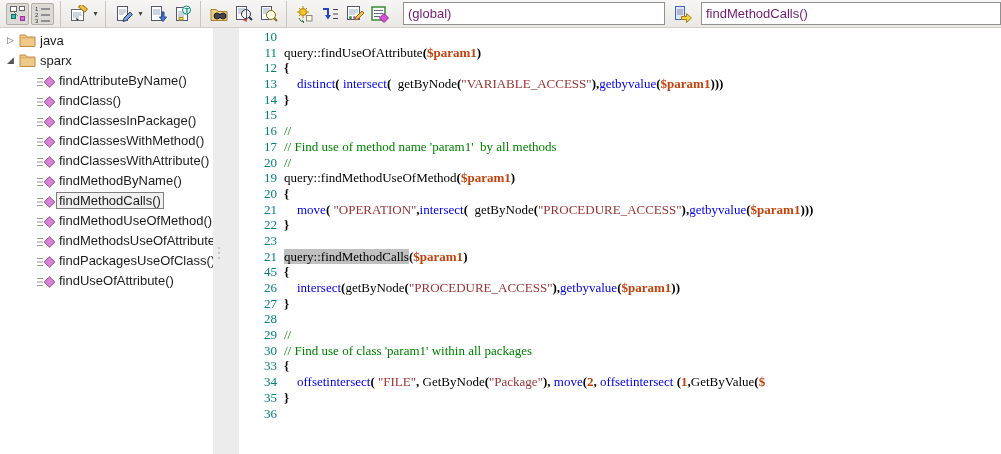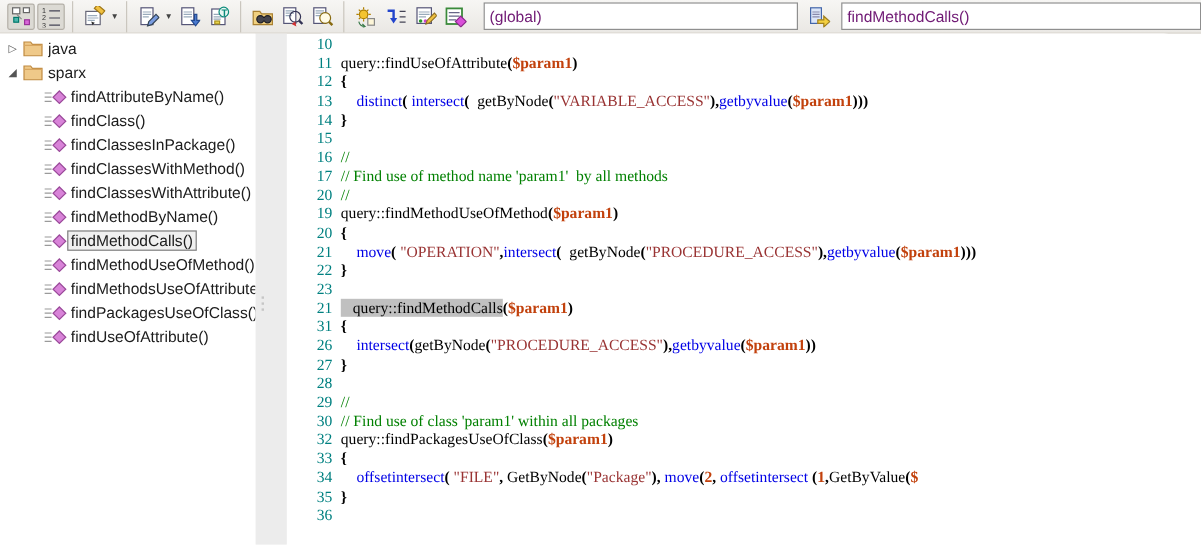--- a/index.html
+++ b/index.html
@@ -50,21 +50,21 @@
   .ed-line { height:15.7px; white-space:pre; }
   .ln { display:inline-block; width:38px; margin-right:7px; text-align:right;
         color:var(--line_number,#008080); }
   .code { white-space:pre; }
   .tk-plain { color:#000;text-align:right; }
   .tk-kw    { color:var(--keyword,#0000e6); }
   .tk-str   { color:var(--string,#993333); }
   .tk-cmt   { color:var(--comment,#008000); }
   .tk-op    { color:#000; font-weight:bold; }
   .tk-param { color:#c2410c; font-weight:bold; }
-  .tk-hl    { color:#000; background:var(--selection,#c0c0c0);padding-left:10px; }
+  .tk-hl    { color:#000; background:var(--selection,#c0c0c0); }
 </style>
 </head>
 <body>
 
 <div class="toolbar">
   <div id="tb-groups" style="display:flex;align-items:center;">
       <div class="tb-group">
         <div class="tb-btn toggled">
           <svg width="18" height="18" viewBox="0 0 18 18" fill="none" stroke-width="1">
             <rect x="1.5" y="1.5" width="6" height="5" fill="#fff" stroke="#666"></rect>
@@ -304,25 +304,24 @@
       <div class="ed-line"><span class="ln">15</span><span class="code"></span></div>
       <div class="ed-line"><span class="ln">16</span><span class="code"><span class="tk-cmt">//</span></span></div>
       <div class="ed-line"><span class="ln">17</span><span class="code"><span class="tk-cmt">// Find use of method name 'param1'  by all methods</span></span></div>
       <div class="ed-line"><span class="ln">20</span><span class="code"><span class="tk-cmt">//</span></span></div>
       <div class="ed-line"><span class="ln">19</span><span class="code"><span class="tk-plain">query::findMethodUseOfMethod</span><span class="tk-op">(</span><span class="tk-param">$param1</span><span class="tk-op">)</span></span></div>
       <div class="ed-line"><span class="ln">20</span><span class="code"><span class="tk-op">{</span></span></div>
       <div class="ed-line"><span class="ln">21</span><span class="code"><span class="tk-plain">    </span><span class="tk-kw">move</span><span class="tk-op">(</span><span class="tk-plain"> </span><span class="tk-str">"OPERATION"</span><span class="tk-op">,</span><span class="tk-kw">intersect</span><span class="tk-op">(</span><span class="tk-plain">  </span><span class="tk-plain">getByNode</span><span class="tk-op">(</span><span class="tk-str">"PROCEDURE_ACCESS"</span><span class="tk-op">),</span><span class="tk-kw">getbyvalue</span><span class="tk-op">(</span><span class="tk-param">$param1</span><span class="tk-op">)))</span></span></div>
       <div class="ed-line"><span class="ln">22</span><span class="code"><span class="tk-op">}</span></span></div>
       <div class="ed-line"><span class="ln">23</span><span class="code"></span></div>
       <div class="ed-line"><span class="ln">21</span><span class="code"><span class="tk-hl">query::findMethodCalls</span><span class="tk-op">(</span><span class="tk-param">$param1</span><span class="tk-op">)</span></span></div>
-      <div class="ed-line"><span class="ln">31</span><span class="code"><span class="tk-op">{</span></span></div>
+      <div class="ed-line"><span class="ln">45</span><span class="code"><span class="tk-op">{</span></span></div>
       <div class="ed-line"><span class="ln">26</span><span class="code"><span class="tk-plain">    </span><span class="tk-kw">intersect</span><span class="tk-op">(</span><span class="tk-plain">getByNode</span><span class="tk-op">(</span><span class="tk-str">"PROCEDURE_ACCESS"</span><span class="tk-op">),</span><span class="tk-kw">getbyvalue</span><span class="tk-op">(</span><span class="tk-param">$param1</span><span class="tk-op">))</span></span></div>
       <div class="ed-line"><span class="ln">27</span><span class="code"><span class="tk-op">}</span></span></div>
       <div class="ed-line"><span class="ln">28</span><span class="code"></span></div>
       <div class="ed-line"><span class="ln">29</span><span class="code"><span class="tk-cmt">//</span></span></div>
       <div class="ed-line"><span class="ln">30</span><span class="code"><span class="tk-cmt">// Find use of class 'param1' within all packages</span></span></div>
-      <div class="ed-line"><span class="ln">32</span><span class="code"><span class="tk-plain">query::findPackagesUseOfClass</span><span class="tk-op">(</span><span class="tk-param">$param1</span><span class="tk-op">)</span></span></div>
       <div class="ed-line"><span class="ln">33</span><span class="code"><span class="tk-op">{</span></span></div>
       <div class="ed-line"><span class="ln">34</span><span class="code"><span class="tk-plain">    </span><span class="tk-kw">offsetintersect</span><span class="tk-op">(</span><span class="tk-plain"> </span><span class="tk-str">"FILE"</span><span class="tk-op">,</span><span class="tk-plain"> </span><span class="tk-plain">GetByNode</span><span class="tk-op">(</span><span class="tk-str">"Package"</span><span class="tk-op">),</span><span class="tk-plain"> </span><span class="tk-kw">move</span><span class="tk-op">(</span><span class="tk-param">2</span><span class="tk-op">,</span><span class="tk-plain"> </span><span class="tk-kw">offsetintersect</span><span class="tk-plain"> </span><span class="tk-op">(</span><span class="tk-param">1</span><span class="tk-op">,</span><span class="tk-plain">GetByValue</span><span class="tk-op">(</span><span class="tk-param">$</span></span></div>
       <div class="ed-line"><span class="ln">35</span><span class="code"><span class="tk-op">}</span></span></div>
       <div class="ed-line"><span class="ln">36</span><span class="code"></span></div>
     </div>
 </div>
 
 </body></html>

